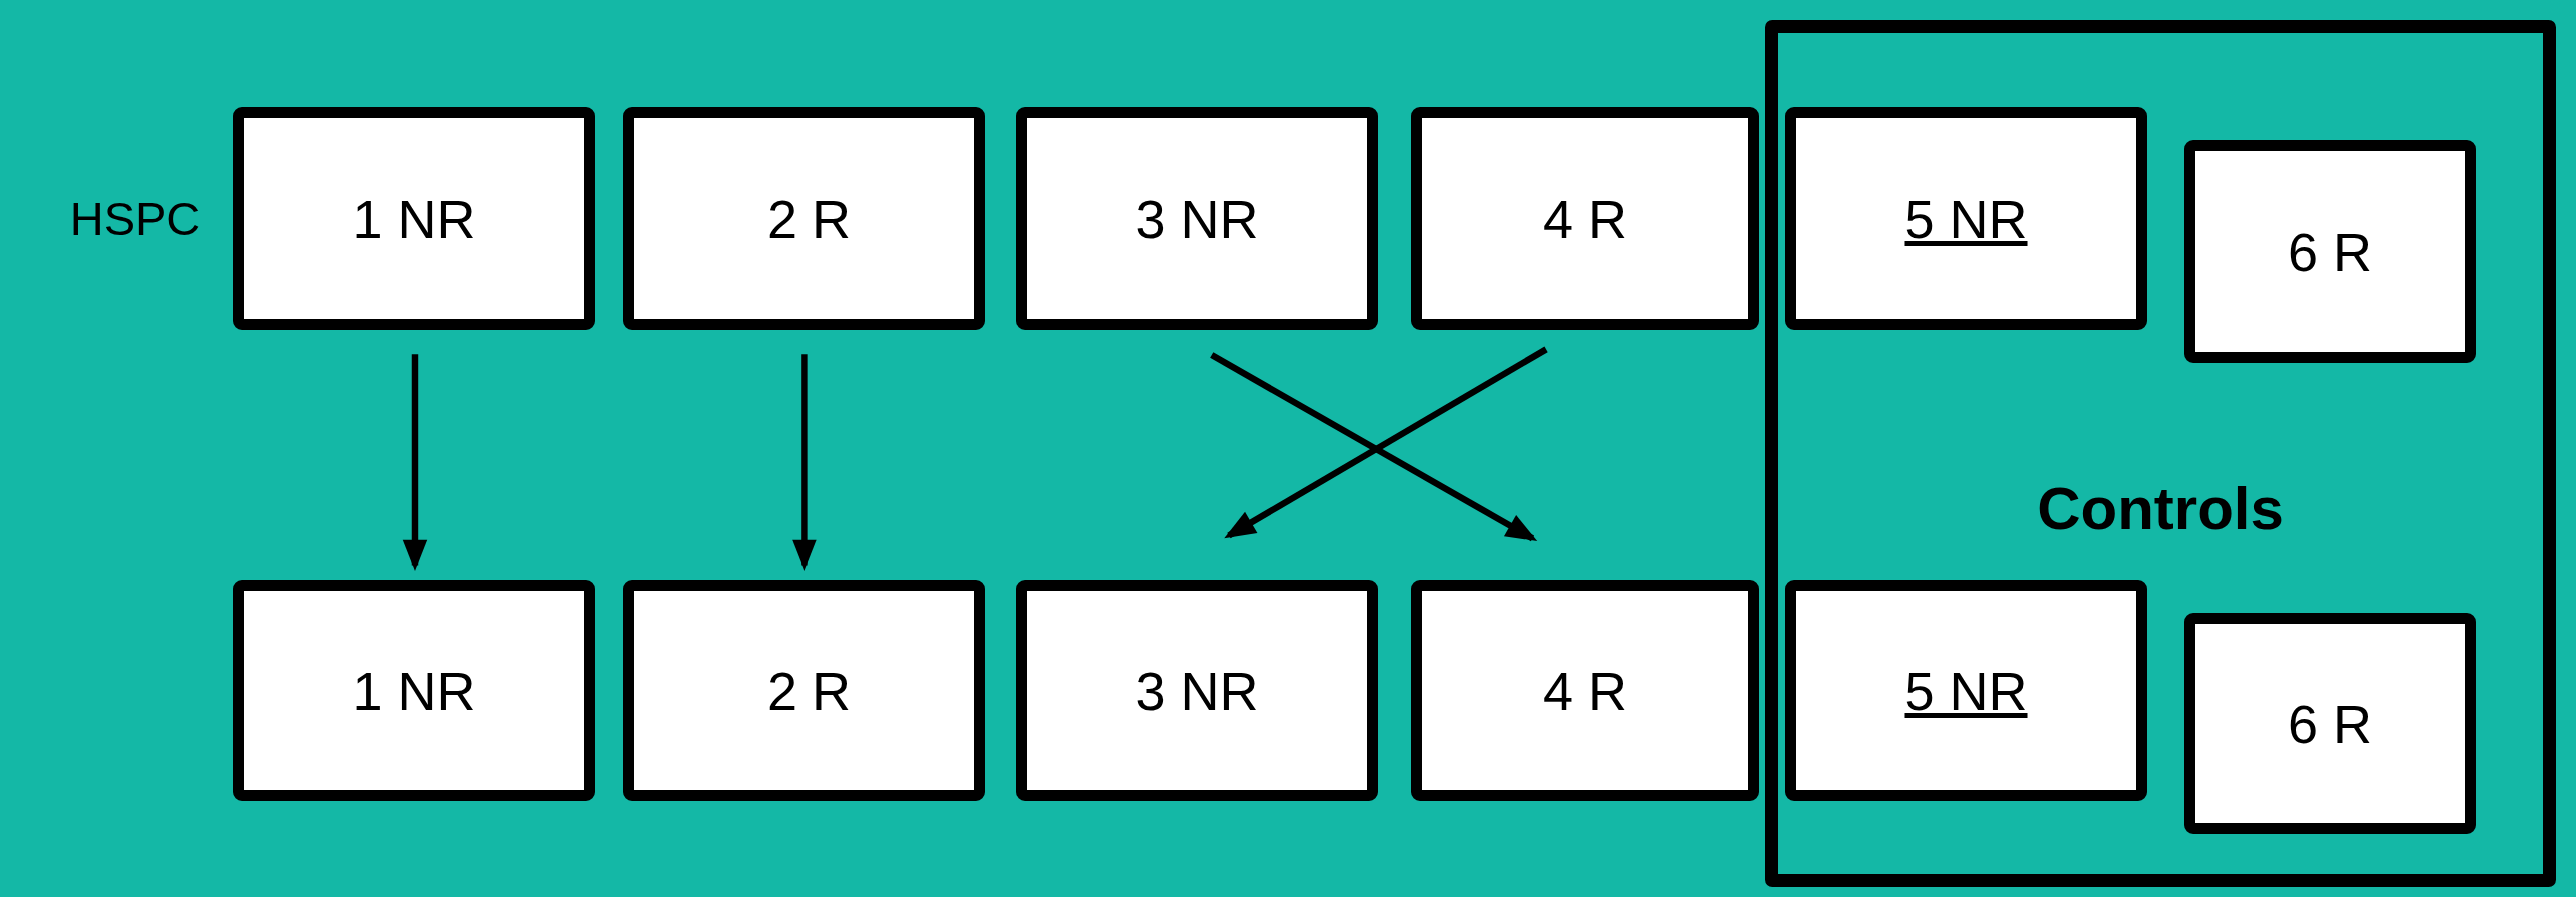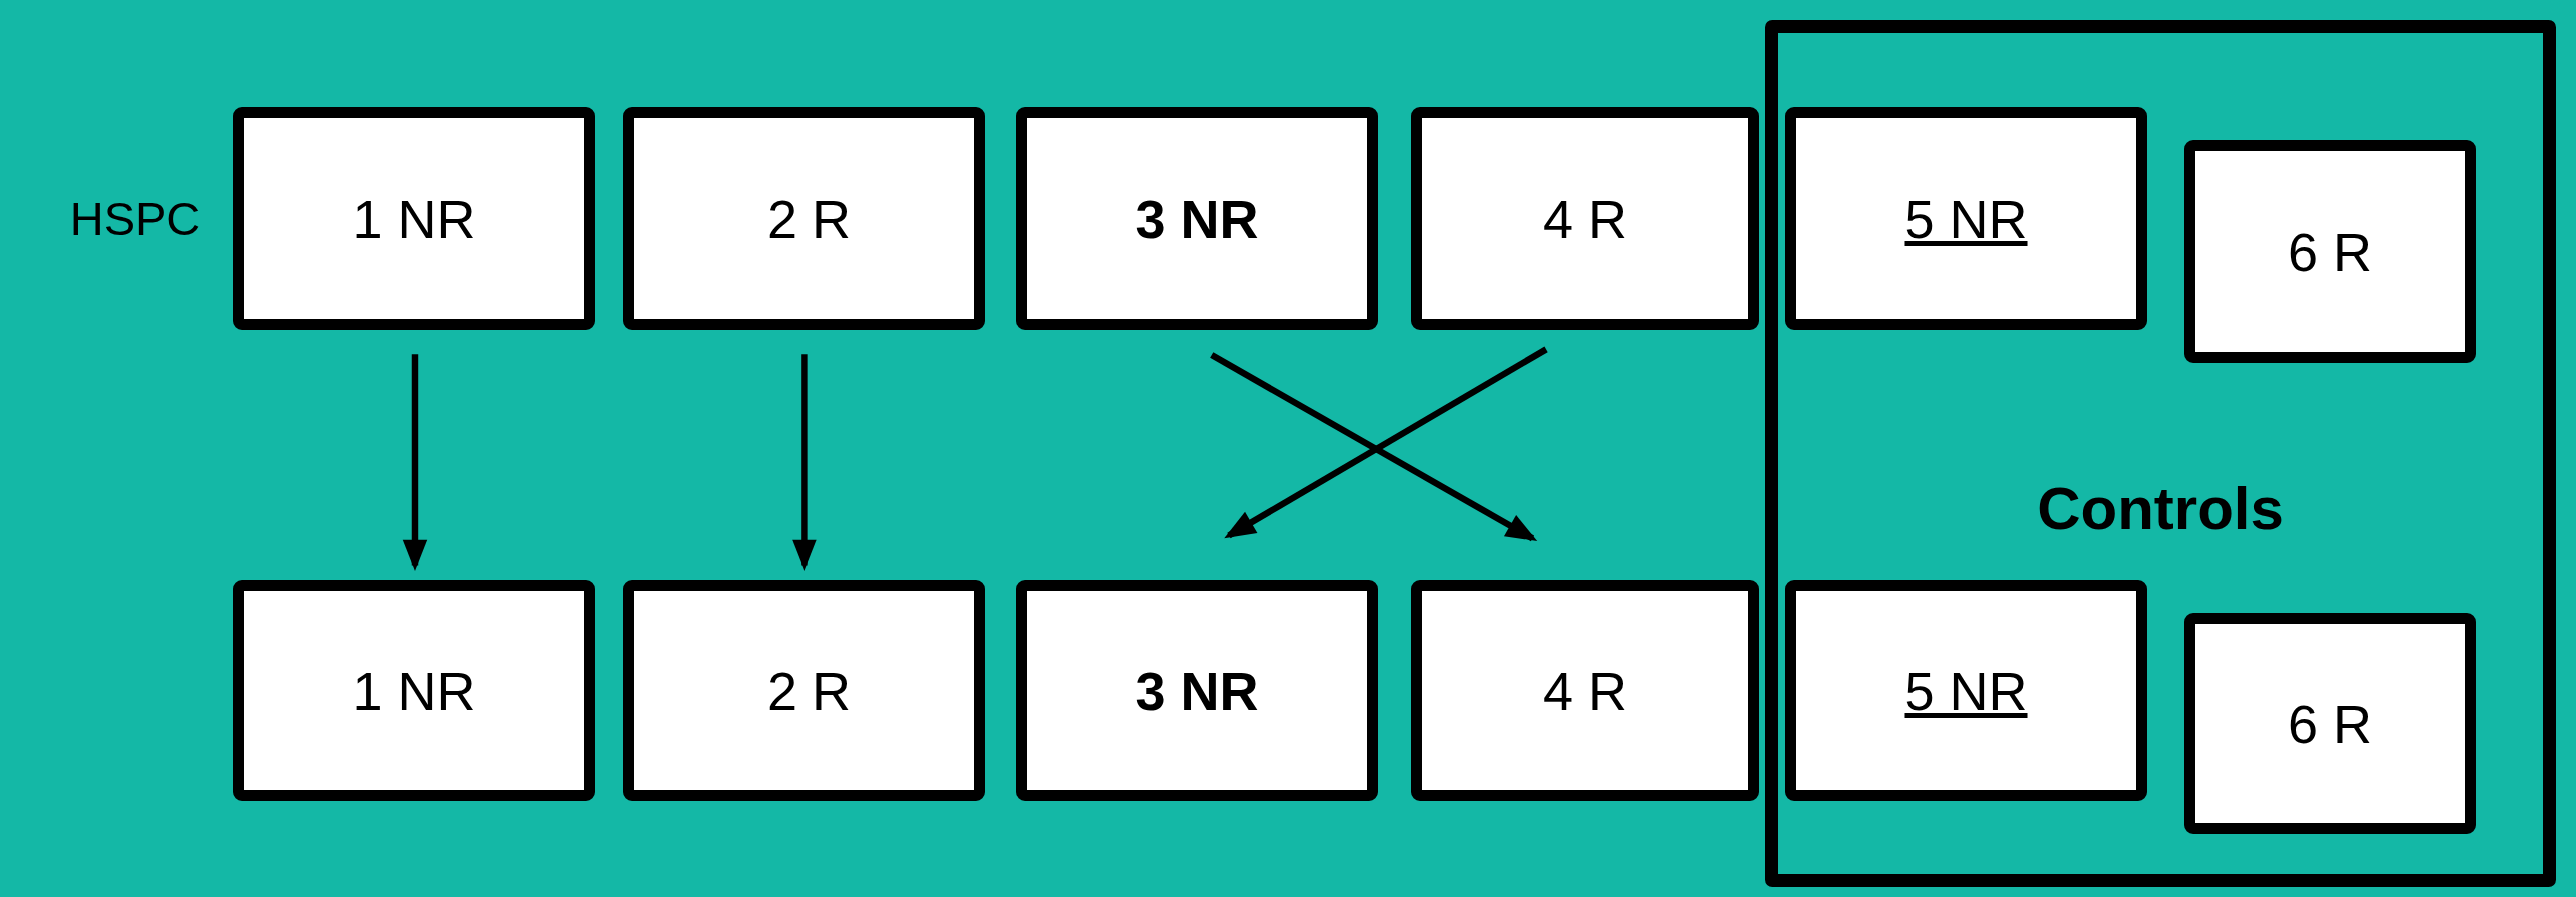--- a/index.html
+++ b/index.html
@@ -37,21 +37,21 @@
     align-items: center;
     justify-content: center;
     font-size: 54px;
     white-space: nowrap;
   }
   .row-top    { top: 107px; height: 223px; }
   .row-bottom { top: 580px; height: 221px; }
 
   .c1 { left: 233px;  width: 362px; }
   .c2 { left: 623px;  width: 362px; padding-left: 10px; }
-  .c3 { left: 1016px; width: 362px; font-weight: bold; }
+  .c3 { left: 1016px; width: 362px; }
   .c4 { left: 1411px; width: 348px; }
   .c5 { left: 1785px; width: 362px; text-decoration: underline; }
   .c6 { left: 2184px; width: 292px; margin-top: 33px; }
 
   .controls-box {
     position: absolute;
     box-sizing: border-box;
     left: 1765px;
     top: 20px;
     width: 791px;

